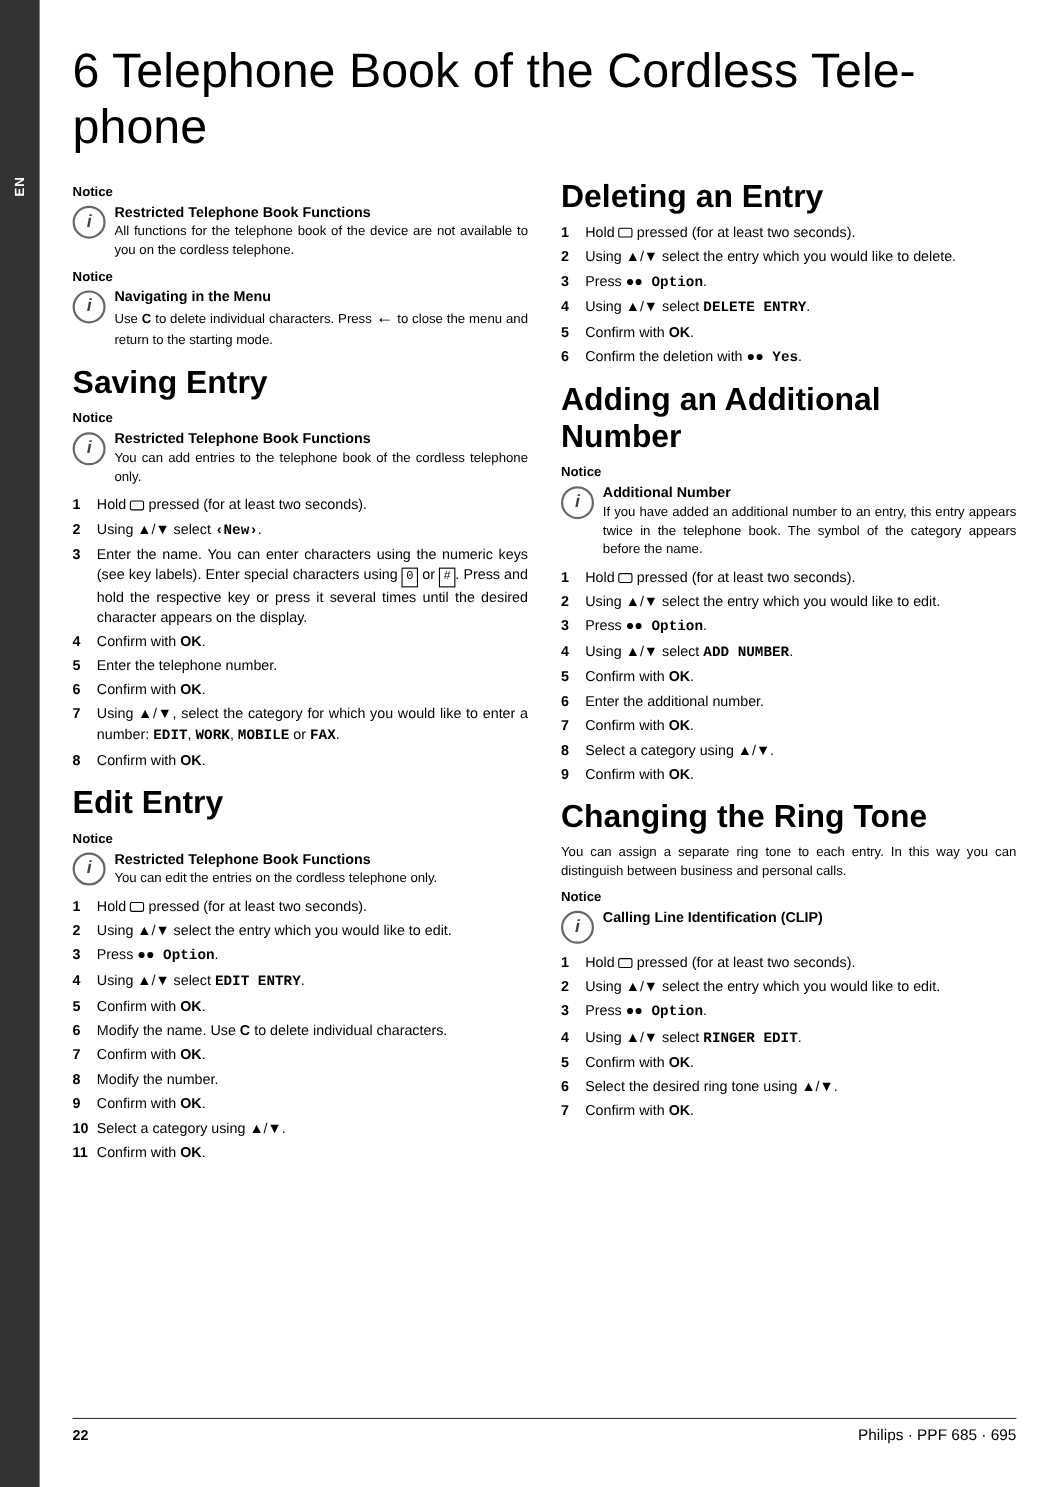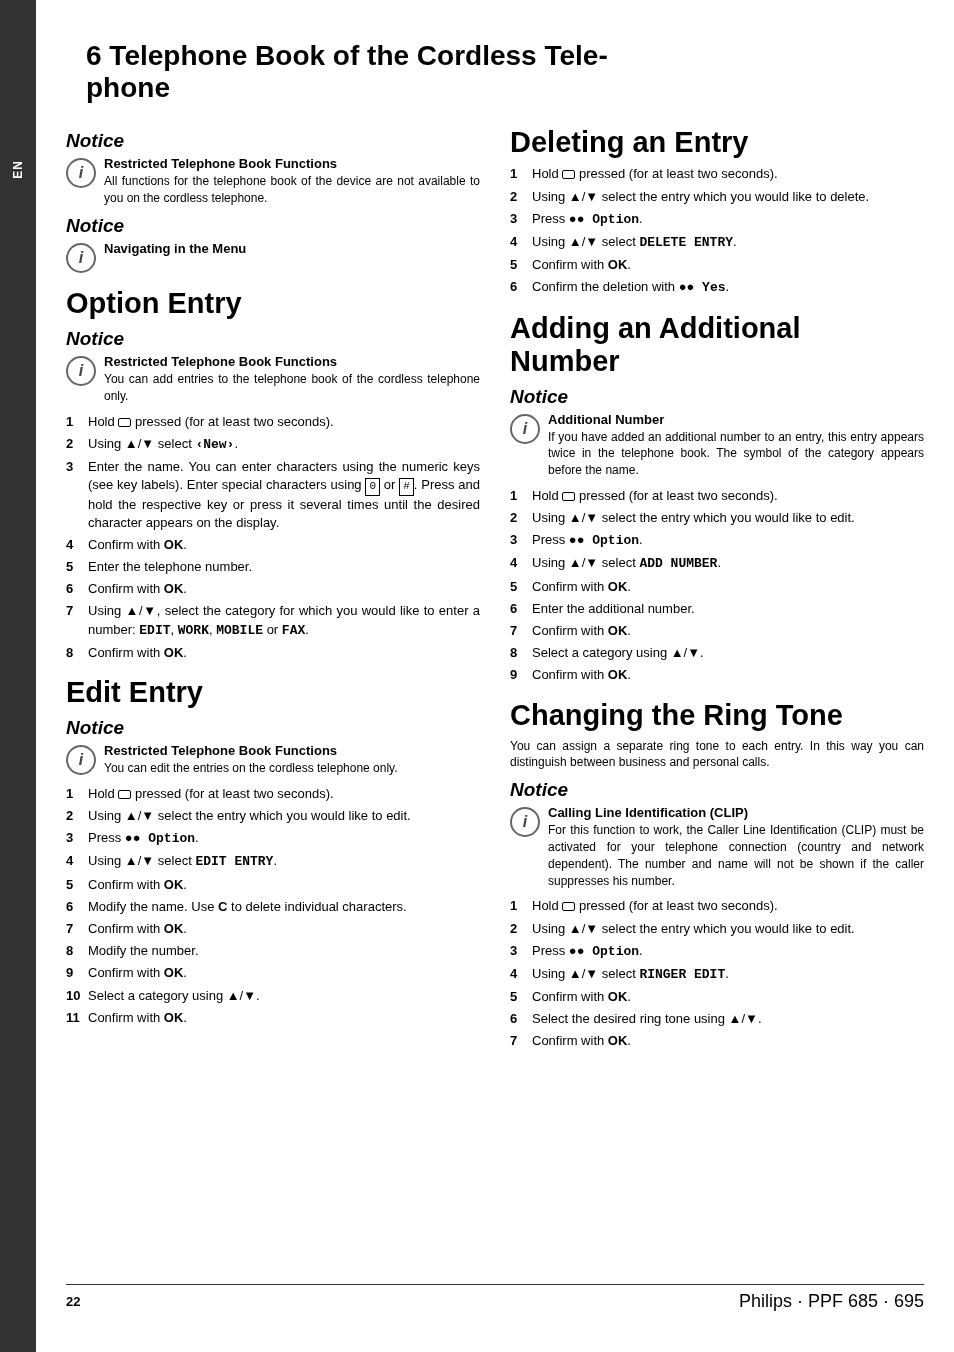--- a/index.html
+++ b/index.html
@@ -35,47 +35,45 @@
       transform: rotate(180deg);
       letter-spacing: 1px;
     }
     .content {
       flex: 1;
       padding: 40px 30px 40px 30px;
       display: flex;
       flex-direction: column;
     }
     .main-title {
-      font-size: 28px;
-      font-weight: bold;
+      font-size: 44px;
+      font-weight: normal;
       line-height: 1.15;
       margin-bottom: 18px;
-      margin-left: 20px;
     }
     .two-col {
       display: flex;
       gap: 30px;
       flex: 1;
     }
     .col-left {
       flex: 1;
     }
     .col-right {
       flex: 1;
     }
     .section-title {
       font-size: 29px;
       font-weight: bold;
       margin-bottom: 6px;
       margin-top: 4px;
     }
     .notice-label {
-      font-style: italic;
-      font-weight: bold;
-      font-size: 19px;
+      font-weight: bold;
+      font-size: 12px;
       margin-bottom: 4px;
       margin-top: 8px;
     }
     .notice-box {
       display: flex;
       align-items: flex-start;
       gap: 8px;
       margin-bottom: 8px;
     }
     .notice-icon {
@@ -140,21 +138,21 @@
       margin-top: 28px;
       font-size: 13px;
       padding-top: 6px;
       border-top: 1px solid #333;
       gap: 28px;
     }
     .footer-page {
       font-weight: bold;
     }
     .footer-brand {
-      font-size: 18px;
+      font-size: 14px;
     }
     .key-box {
       display: inline-block;
       border: 1px solid #000;
       padding: 0px 3px;
       font-family: 'Courier New', Courier, monospace;
       font-size: 11px;
     }
     .section-sep {
       margin-top: 14px;
@@ -189,25 +187,26 @@
           </div>
         </div>
 
         <div class="notice-label">Notice</div>
         <div class="notice-box">
           <div class="notice-icon">
               <span>i</span>
             </div>
           <div class="notice-content">
             <div class="notice-title">Navigating in the Menu</div>
+            <div class="notice-text">Use <span class="bold">C</span> to delete individual characters. Press <span style="font-size:16px;">←</span> to close the menu and return to the starting mode.</div>
           </div>
         </div>
 
         <div class="section-sep">
-          <div class="section-title">Option Entry</div>
+          <div class="section-title">Saving Entry</div>
           <div class="notice-label">Notice</div>
           <div class="notice-box">
             <div class="notice-icon">
                 <span>i</span>
               </div>
             <div class="notice-content">
               <div class="notice-title">Restricted Telephone Book Functions</div>
               <div class="notice-text">You can add entries to the telephone book of the cordless telephone only.</div>
             </div>
           </div>
@@ -396,21 +395,20 @@
         <div class="section-sep">
           <div class="section-title">Changing the Ring Tone</div>
           <div class="notice-text" style="margin-bottom:6px;">You can assign a separate ring tone to each entry. In this way you can distinguish between business and personal calls.</div>
           <div class="notice-label">Notice</div>
           <div class="notice-box">
             <div class="notice-icon">
                 <span>i</span>
               </div>
             <div class="notice-content">
               <div class="notice-title">Calling Line Identification (CLIP)</div>
-              <div class="notice-text">For this function to work, the Caller Line Identification (CLIP) must be activated for your telephone connection (country and network dependent). The number and name will not be shown if the caller suppresses his number.</div>
             </div>
           </div>
           <div class="steps">
             <div class="step">
                 <span class="step-num bold">1</span>
                 <span class="step-text">Hold <span style="display:inline-block;width:13px;height:9px;border:1.5px solid #000;border-radius:2px;vertical-align:middle;"></span> pressed (for at least two seconds).</span>
               </div>
             <div class="step">
                 <span class="step-num bold">2</span>
                 <span class="step-text">Using ▲/▼ select the entry which you would like to edit.</span>

